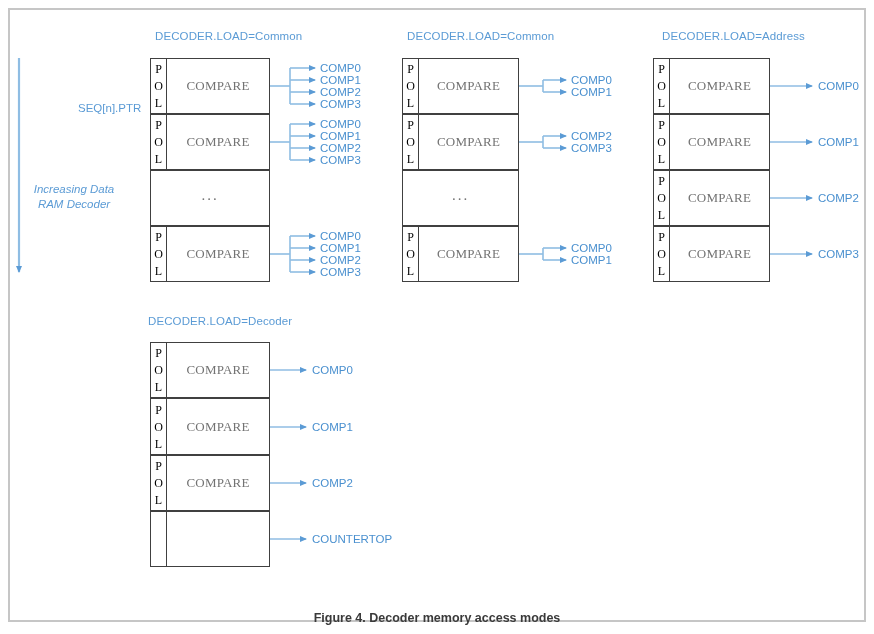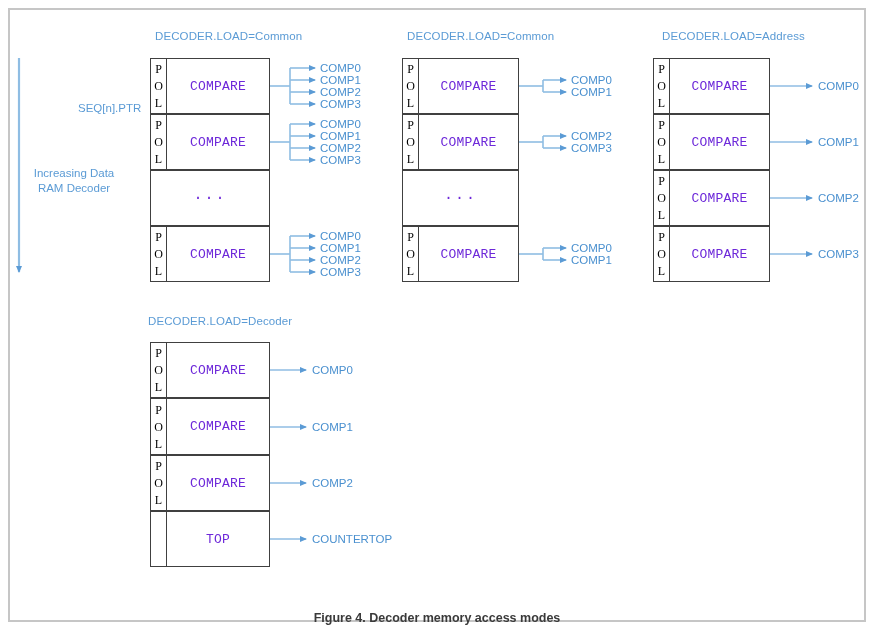--- a/index.html
+++ b/index.html
@@ -63,22 +63,22 @@
     line-height: 1;
     color: #000000;
     font-family: "Liberation Serif", serif;
   }
   .cellbody {
     flex: 1 1 auto;
     display: flex;
     align-items: center;
     justify-content: center;
     font-size: 13px;
-    color: #6d28d9;
-    font-family: Liberation Mono, monospace;
+    color: #737373;
+    font-family: Liberation Serif, serif;
     letter-spacing: 0.2px;
   }
   .cellbody.ellipsis { font-size: 15px; letter-spacing: 2px; padding-bottom: 6px;}
   
   .outlabel {
     position: absolute;
     font-size: 11.5px;
     color: #4a90cf;
     white-space: nowrap;
     line-height: 12px;
@@ -309,29 +309,28 @@
   <div class="memrow" style="left:150px; top:455px; width:120px; height:56px;">
     <div class="polcol">
       <span>P</span>
       <span>O</span>
       <span>L</span>
     </div>
     <div class="cellbody">COMPARE</div>
   </div>
   <div class="memrow" style="left:150px; top:511px; width:120px; height:56px;">
     <div class="polcol empty"></div>
-    <div class="cellbody">TOP</div>
   </div>
 
   <div class="outlabel" style="left:312px; top:364px;">COMP0</div>
   <div class="outlabel" style="left:312px; top:421px;">COMP1</div>
   <div class="outlabel" style="left:312px; top:477px;">COMP2</div>
   <div class="outlabel" style="left:312px; top:533px;">COUNTERTOP</div>
 
   <div class="sidelabel" style="left:78px; top:78px;margin-top:23px;">SEQ[n].PTR</div>
-  <div class="sidelabel" style="left:24px; top:166px; width:100px;">
+  <div class="sidelabel" style="left:24px; top:182px; width:100px;font-style:italic;">
     <div>Increasing Data</div>
     <div>RAM Decoder</div>
   </div>
 
   <div class="caption" style="top:611px;">Figure 4. Decoder memory access modes</div>
 
 </div>
 
 </body></html>

